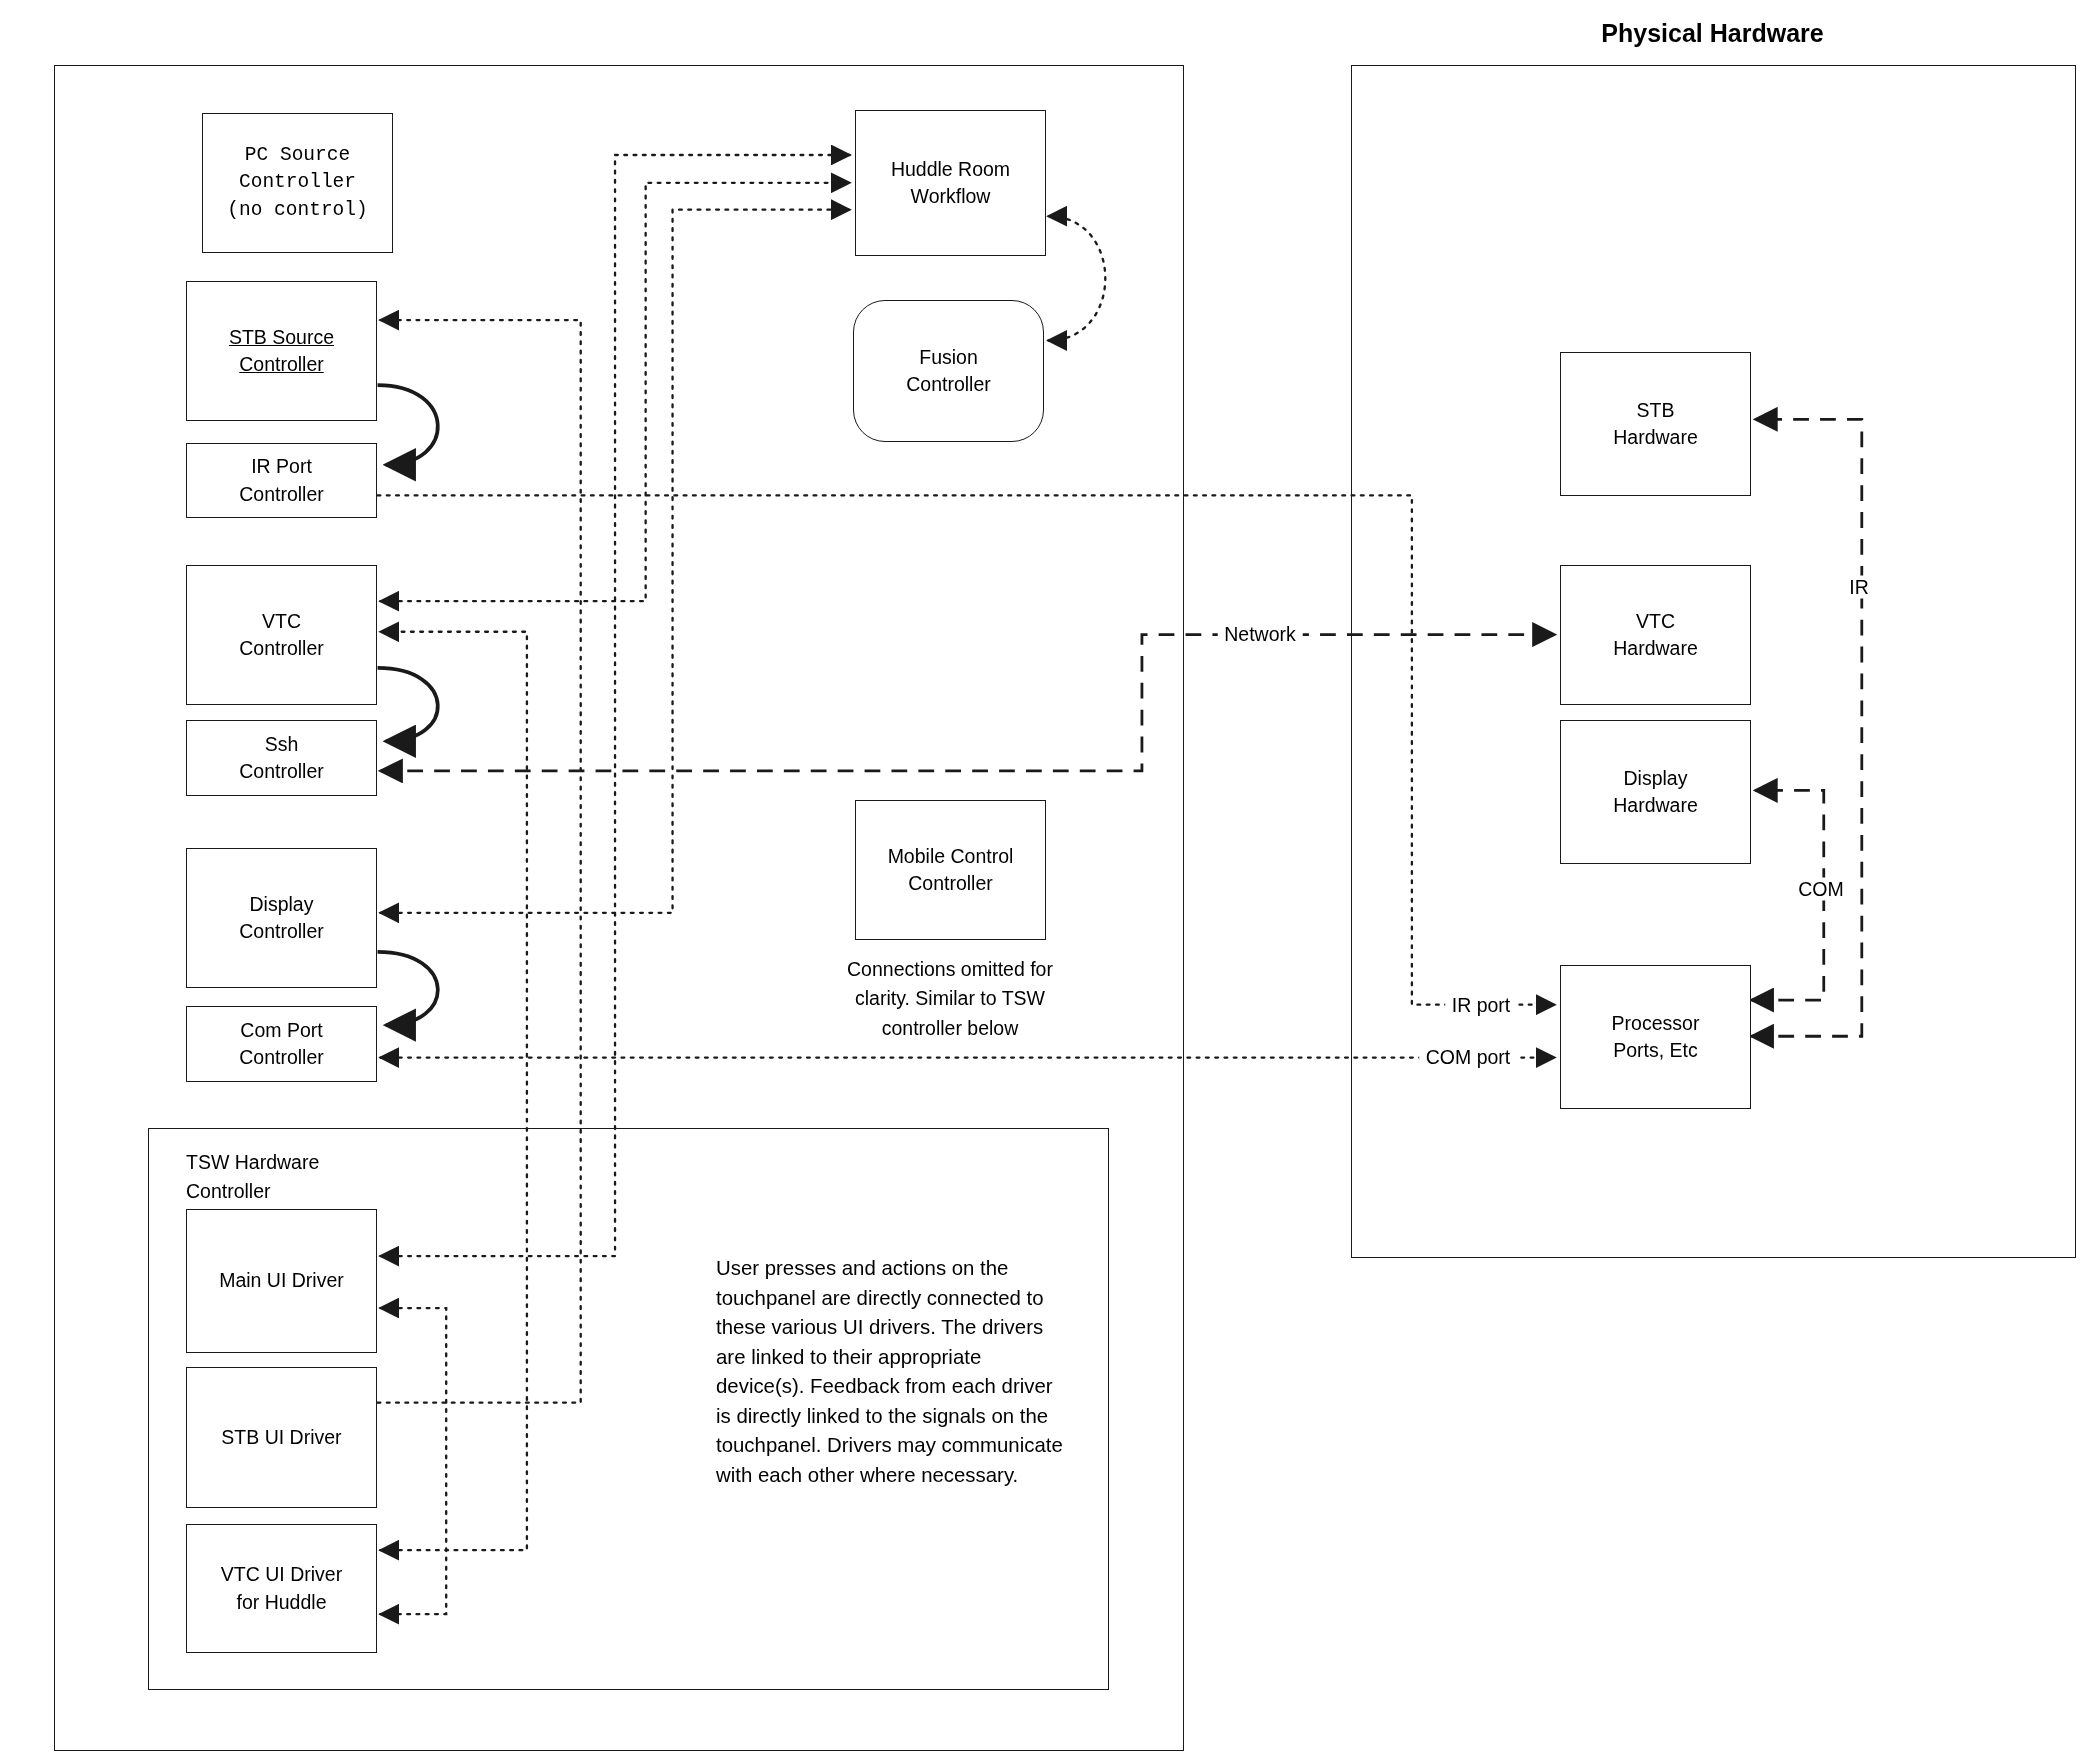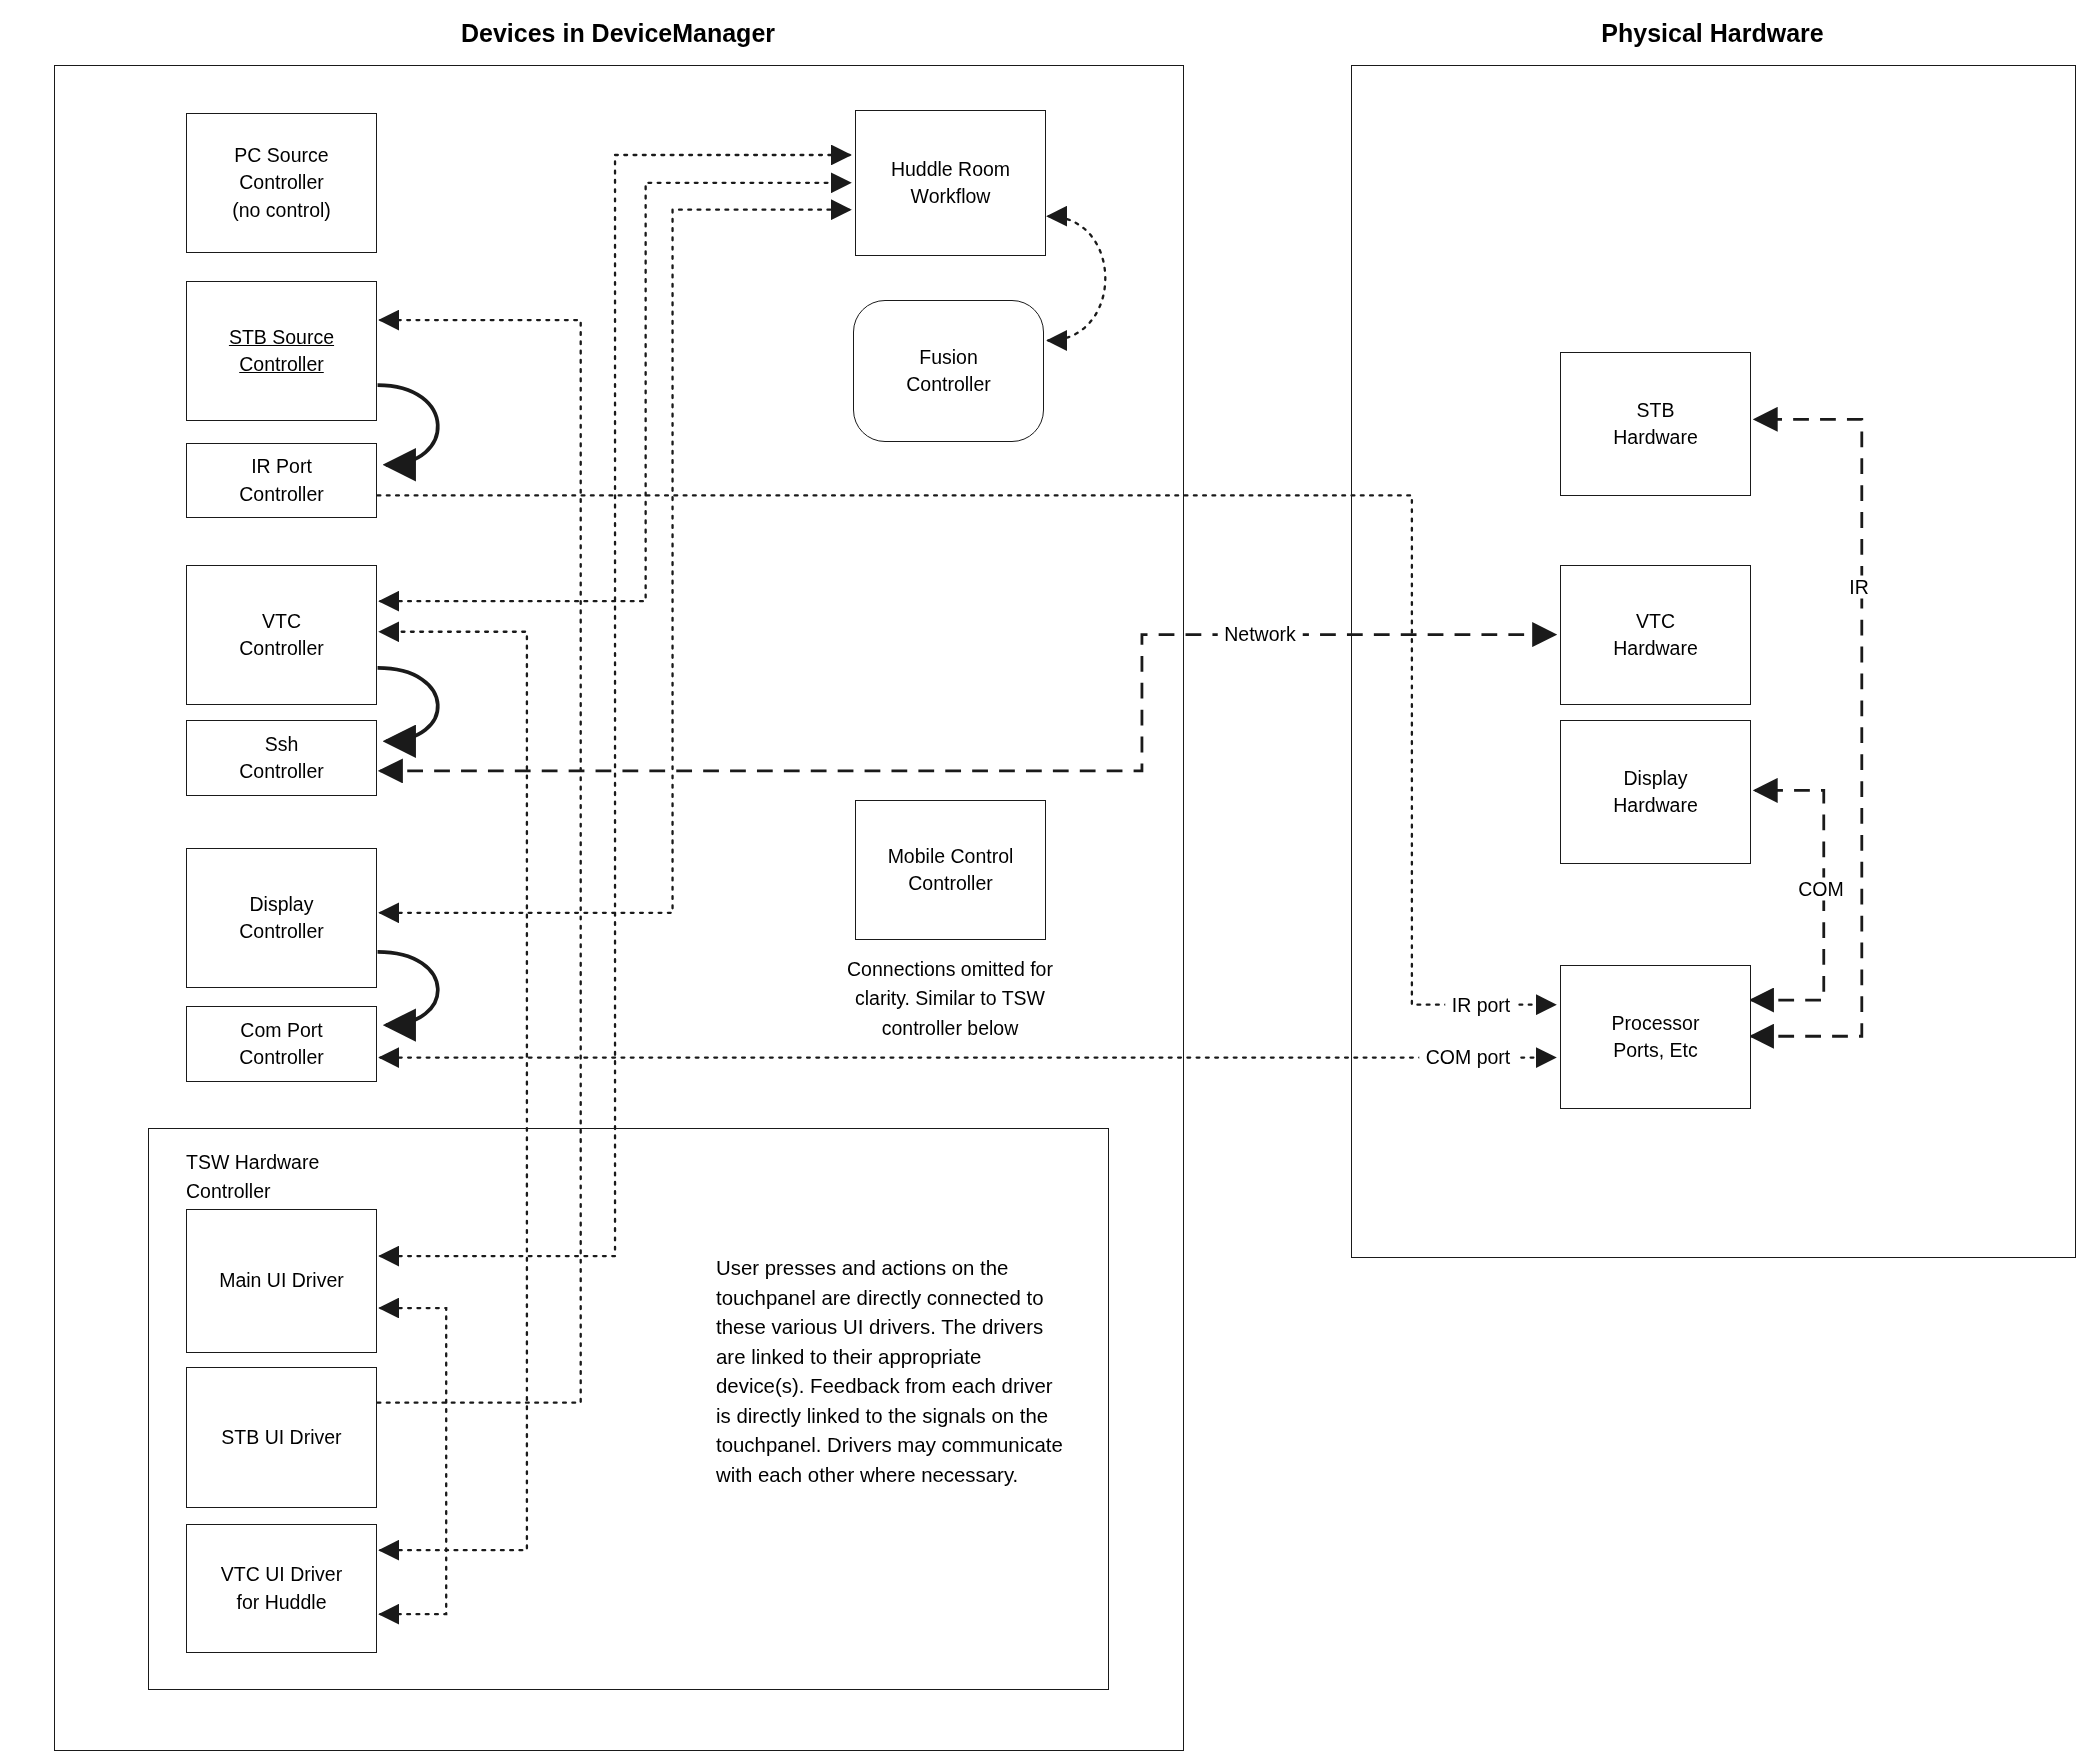--- a/index.html
+++ b/index.html
@@ -38,24 +38,23 @@
     <path d="M 410 1671 H 568 V 681 H 410" fill="none" stroke="#1a1a1a" stroke-width="2.5" stroke-dasharray="3 7" stroke-linecap="round" marker-start="url(#ah)" marker-end="url(#ah)"></path>
     <path d="M 410 1410 H 481 V 1740 H 410" fill="none" stroke="#1a1a1a" stroke-width="2.5" stroke-dasharray="3 7" stroke-linecap="round" marker-start="url(#ah)" marker-end="url(#ah)"></path>
     <path d="M 407 534 H 1522 V 1083 H 1676" fill="none" stroke="#1a1a1a" stroke-width="2.5" stroke-dasharray="3 7" stroke-linecap="round" marker-end="url(#ah)"></path>
     <path d="M 410 1140 H 1676" fill="none" stroke="#1a1a1a" stroke-width="2.5" stroke-dasharray="3 7" stroke-linecap="round" marker-start="url(#ah)" marker-end="url(#ah)"></path>
 
     <path d="M 410 831 H 1231 V 684 H 1676" fill="none" stroke="#1a1a1a" stroke-width="3" stroke-dasharray="17 12" marker-start="url(#ah)" marker-end="url(#ah)"></path>
     <path d="M 1888 1117 H 2007 V 452 H 1892" fill="none" stroke="#1a1a1a" stroke-width="3" stroke-dasharray="17 12" marker-start="url(#ah)" marker-end="url(#ah)"></path>
     <path d="M 1888 1078 H 1966 V 852 H 1892" fill="none" stroke="#1a1a1a" stroke-width="3" stroke-dasharray="17 12" marker-start="url(#ah)" marker-end="url(#ah)"></path>
   </svg>
 
-  <div class="panel-title" style="left:54px;top:18.6px;width:1128px;">Devices in DeviceManager</div>
   <div class="panel" style="left:54px;top:65px;width:1128px;height:1684px;"></div>
 
-  <div class="box" style="left:186px;top:113px;width:189px;height:138px;">PC Source
+  <div class="box" style="left:202px;top:113px;width:189px;height:138px;font-family:Liberation Mono, monospace;">PC Source
 Controller
 (no control)</div>
   <div class="box" style="left:186px;top:281px;width:189px;height:138px;text-decoration:underline;">STB Source
 Controller</div>
   <div class="box" style="left:186px;top:443px;width:189px;height:73px;">IR Port
 Controller</div>
   <div class="box" style="left:186px;top:565px;width:189px;height:138px;">VTC
 Controller</div>
   <div class="box" style="left:186px;top:720px;width:189px;height:74px;">Ssh
 Controller</div>

